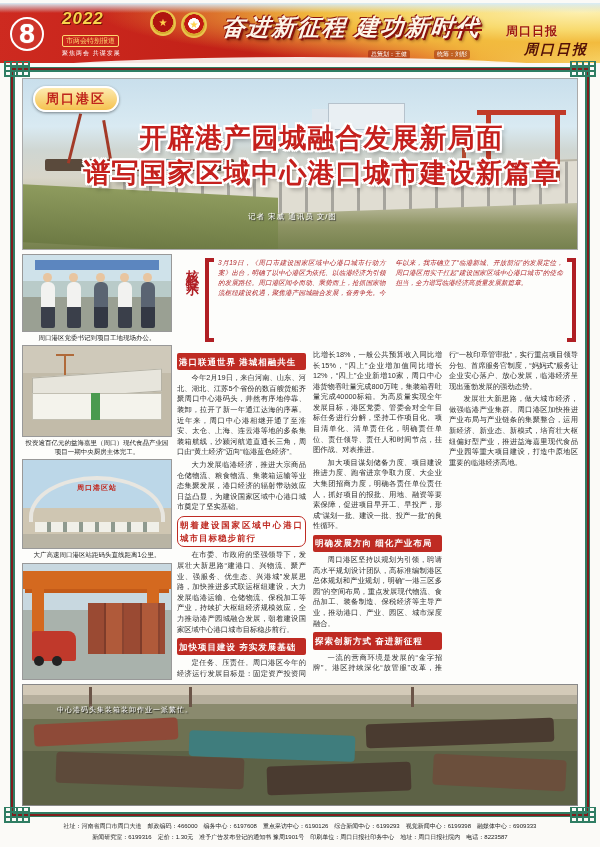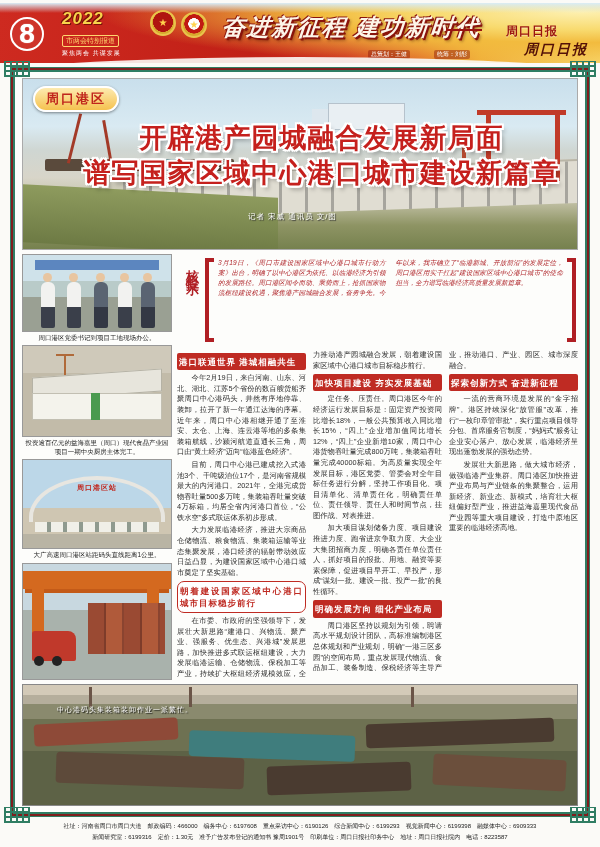--- a/index.html
+++ b/index.html
@@ -257,21 +257,20 @@
           <div class="core-row">
             <div class="core-label">核心提示</div>
             <div class="bracket open"></div>
             <div class="core-text">3月19日，《周口市建设国家区域中心港口城市行动方案》出台，明确了以中心港区为依托、以临港经济为引领的发展路径。周口港区闻令而动、乘势而上，抢抓国家物流枢纽建设机遇，聚焦港产园城融合发展，奋勇争先。今年以来，我市确立了“临港新城、开放前沿”的发展定位，周口港区用实干扛起“建设国家区域中心港口城市”的使命担当，全力谱写临港经济高质量发展新篇章。</div>
             <div class="bracket close"></div>
           </div>
 
           <div class="article">
               <div class="sec-head solid">港口联通世界 港城相融共生</div>
               <p>今年2月19日，来自河南、山东、河北、湖北、江苏5个省份的数百艘货船齐聚周口中心港码头，井然有序地停靠、装卸，拉开了新一年通江达海的序幕。近年来，周口中心港相继开通了至淮安、太仓、上海、连云港等地的多条集装箱航线，沙颍河航道直通长三角，周口由“黄土经济”迈向“临港蓝色经济”。</p>
-              <p>目前，周口中心港已建成挖入式港池3个、千吨级泊位17个，是河南省规模最大的内河港口。2021年，全港完成货物吞吐量500多万吨，集装箱吞吐量突破4万标箱，均居全省内河港口首位，“公铁水空”多式联运体系初步形成。</p>
               <p>大力发展临港经济，推进大宗商品仓储物流、粮食物流、集装箱运输等业态集聚发展，港口经济的辐射带动效应日益凸显，为建设国家区域中心港口城市奠定了坚实基础。</p>
               <div class="sec-head outline">朝着建设国家区域中心港口城市目标稳步前行</div>
               <p>在市委、市政府的坚强领导下，发展壮大新思路“建港口、兴物流、聚产业、强服务、优生态、兴港城”发展思路，加快推进多式联运枢纽建设，大力发展临港运输、仓储物流、保税加工等产业，持续扩大枢纽经济规模效应，全力推动港产园城融合发展，朝着建设国家区域中心港口城市目标稳步前行。</p>
               <div class="sec-head solid">加快项目建设 夯实发展基础</div>
               <p>定任务、压责任。周口港区今年的经济运行发展目标是：固定资产投资同比增长18%，一般公共预算收入同比增长15%，“四上”企业增加值同比增长12%，“四上”企业新增10家，周口中心港货物吞吐量完成800万吨，集装箱吞吐量完成40000标箱。为高质量实现全年发展目标，港区党委、管委会对全年目标任务进行分解，坚持工作项目化、项目清单化、清单责任化，明确责任单位、责任领导、责任人和时间节点，挂图作战、对表推进。</p>
               <p>加大项目谋划储备力度、项目建设推进力度、跑省进京争取力度、大企业大集团招商力度，明确各责任单位责任人，抓好项目的报批、用地、融资等要素保障，促进项目早开工、早投产，形成“谋划一批、建设一批、投产一批”的良性循环。</p>
               <div class="sec-head solid">明确发展方向 细化产业布局</div>
               <p>周口港区坚持以规划为引领，聘请高水平规划设计团队，高标准编制港区总体规划和产业规划，明确“一港三区多园”的空间布局，重点发展现代物流、食品加工、装备制造、保税经济等主导产业，推动港口、产业、园区、城市深度融合。</p>
               <div class="sec-head solid">探索创新方式 奋进新征程</div>
               <p>一流的营商环境是发展的“金字招牌”。港区持续深化“放管服”改革，推行“一枚印章管审批”，实行重点项目领导分包、首席服务官制度，“妈妈式”服务让企业安心落户、放心发展，临港经济呈现出蓬勃发展的强劲态势。</p>

